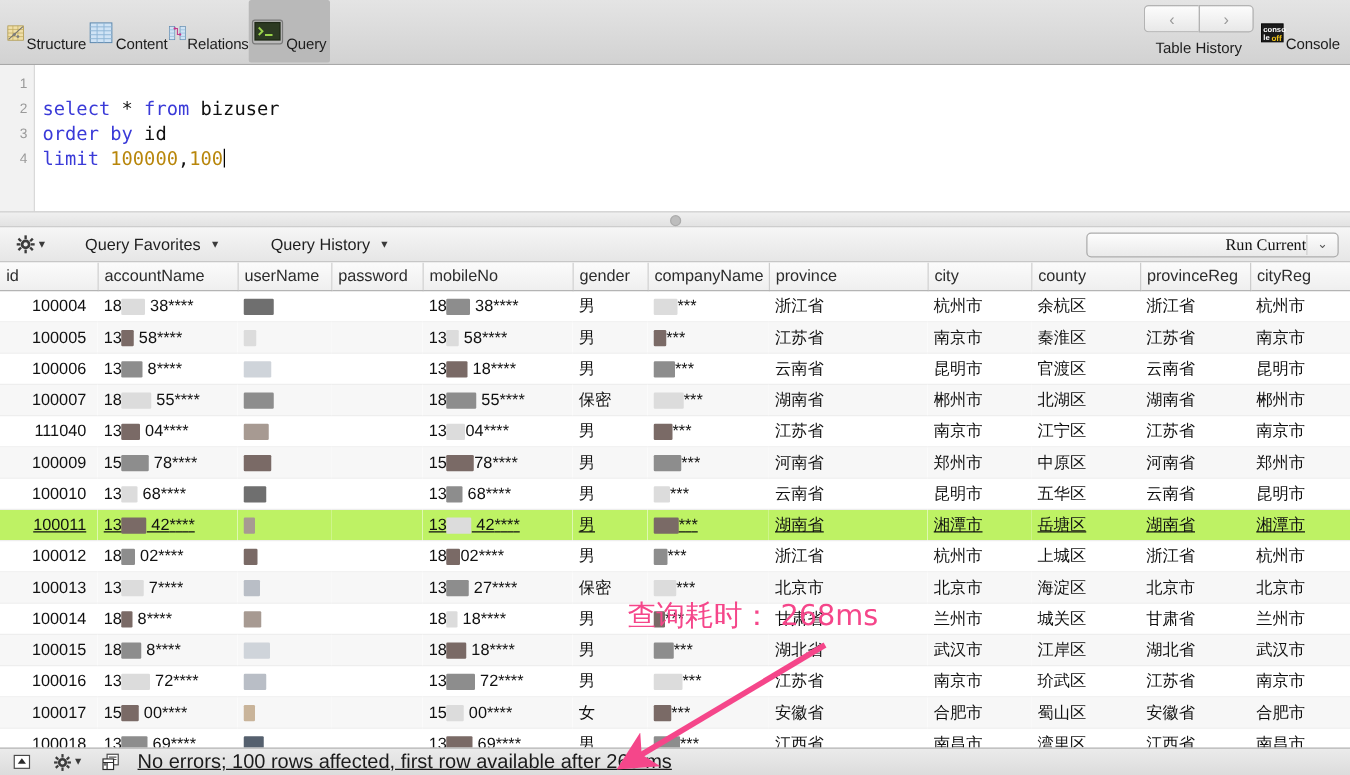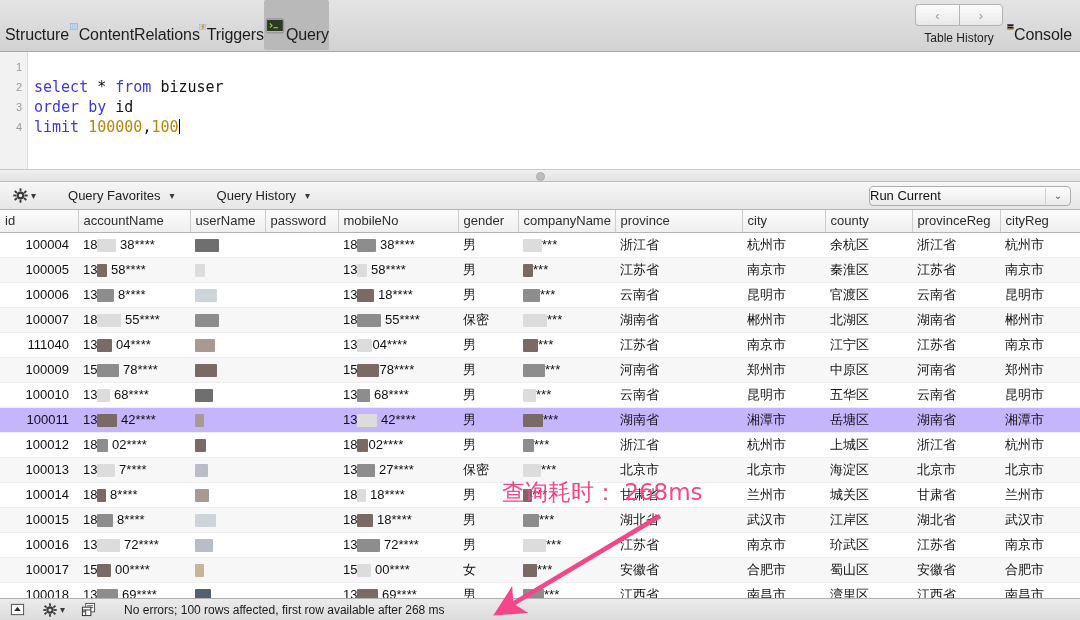--- a/index.html
+++ b/index.html
@@ -21,21 +21,21 @@
   }
   .tb-left { display: flex; align-items: flex-start; padding-left: 4px; }
   .tb-right { display: flex; align-items: flex-start; margin-left: auto; padding-right: 8px; }
   .tb-item {
     width: 65px; height: 50px;
     display: flex; flex-direction: row; align-items: center; justify-content: flex-start;
     padding-top: 3px;
     cursor: default;
   }
   .tb-item.selected { background: #b9b9b9; border-radius: 2px; }
-  .tb-label { font-size: 16px; color: #1d1d1d; margin-top: 16px; white-space: nowrap; letter-spacing: -0.1px; }
+  .tb-label { font-size: 12px; color: #1d1d1d; margin-top: 16px; white-space: nowrap; letter-spacing: -0.1px; }
   .tb-ico { width: 30px; height: 26px; display:block; }
 
   .tb-item.wide { width: 88px; }
   .navgroup { display: flex; align-items: flex-start; flex-direction: column; width: 96px; }
   .navbtns { display: flex; width: 96px; justify-content: center; padding-top: 4px; }
   .navbtn {
     width: 44px; height: 22px;
     background: linear-gradient(to bottom,#fcfcfc,#e8e8e8);
     border: 1px solid #b3b3b3;
     display:flex; align-items:center; justify-content:center;
@@ -85,57 +85,57 @@
   .gear-btn { display:flex; align-items:center; margin-left:13px; cursor:default; }
   .qb-item { display:flex; align-items:center; cursor:default; }
   .qb-label { font-size:13px; color:#1e1e1e; }
   .chev { margin-left:9px; font-size:10px; color:#3a3a3a; }
   .run-wrap { margin-left:auto; margin-right:9px; }
   .run-btn {
     width:202px; height:20px; display:flex; align-items:center;
     background: linear-gradient(to bottom,#fdfdfd,#eaeaea);
     border:1px solid #adadad; border-radius:4px;
   }
-  .run-btn .txt { flex:1; text-align:left; font-size:13px; color:#111; }
+  .run-btn .txt { flex:1; text-align:right; font-size:13px; color:#111;font-family:Liberation Serif, serif; }
   .run-btn .sep { width:1px; height:16px; background:#cfcfcf; }
   .run-btn .dd { width:24px; text-align:center; font-size:10px; color:#555; }
 
   
   .tablewrap { position:absolute; left:0; top:210px; width:1080px; height:388px; overflow:hidden; background:#fff; }
   table.grid { border-collapse: collapse; table-layout: fixed; width:1120px; }
   table.grid th {
     height:22px; font-size:13px; font-weight:normal; color:#2c2c2c;
     text-align:left; padding-left:5px;
     background: linear-gradient(to bottom,#fbfbfb,#efefef);
     border-right:1px solid #cdcdcd; border-bottom:1px solid #b4b4b4;
     white-space:nowrap; overflow:hidden;
   }
   table.grid td {
     height:25px; font-size:13px; color:#111; padding-left:5px;
     border-bottom:1px solid #eeeeee;
     white-space:nowrap; overflow:hidden;
   }
   tr.alt td { background:#f7f7f7; }
-  tr.sel td { background:#c4b5fd; }
+  tr.sel td { background:#bef264;text-decoration:underline; }
   td.idcell { text-align:right; padding-right:9px; padding-left:0; }
   .mask { display:inline-block; vertical-align:-3px; height:13px; border-radius:1px; }
   .mk1{background:#b9bec6;} .mk2{background:#8d8d8d;} .mk3{background:#6f6f6f;}
   .mk4{background:#c9b49a;} .mk5{background:#dcdcdc;} .mk6{background:#a79a92;}
   .mk7{background:#55606e;} .mk8{background:#7a6a66;} .mk9{background:#cfd4da;}
   .stars { letter-spacing:0px; }
 
   
   .statusbar {
     position:absolute; left:0; bottom:0; width:1080px; height:22px;
     background: linear-gradient(to bottom,#ebebeb,#dcdcdc);
     border-top:1px solid #b0b0b0;
     display:flex; align-items:center;
   }
   .sb-ico { margin-left:10px; display:flex; align-items:center; }
-  .sb-text { margin-left:28px; font-size:12px; color:#1b1b1b; }
+  .sb-text { margin-left:14px; font-size:16px; color:#1b1b1b;text-decoration:underline; }
 
   
   .annot {
     position:absolute; left:502px; top:477px;
     font-size:23px; color:#f5468a;
     font-family:"DejaVu Sans", sans-serif;
     white-space:nowrap; pointer-events:none;
   }
   .arrowsvg { position:absolute; left:0; top:0; width:1080px; height:620px; pointer-events:none; }
 </style>
@@ -171,29 +171,20 @@
           <rect x="3" y="2" width="8" height="20" fill="#cfe3f5" stroke="#5b87ad"></rect>
           <rect x="19" y="2" width="8" height="20" fill="#cfe3f5" stroke="#5b87ad"></rect>
           <path d="M3 7h8M3 12h8M3 17h8M19 7h8M19 12h8M19 17h8" stroke="#8fb6d6"></path>
           <path d="M11 5 L15 5 L15 14 L19 14" stroke="#c0398a" stroke-width="1.6" fill="none"></path>
           <circle cx="11" cy="5" r="1.8" fill="#c0398a"></circle>
             <circle cx="19" cy="14" r="1.8" fill="#c0398a"></circle>
         </svg>
         <span class="tb-label">Relations</span>
       </div>
 
-      <div class="tb-item">
-        <svg class="tb-ico" viewBox="0 0 30 26">
-          <rect x="3" y="2" width="9" height="20" fill="#cfe3f5" stroke="#5b87ad"></rect>
-          <rect x="18" y="2" width="9" height="20" fill="#cfe3f5" stroke="#5b87ad"></rect>
-          <path d="M3 7h9M3 12h9M3 17h9M18 7h9M18 12h9M18 17h9" stroke="#8fb6d6"></path>
-          <path d="M17 1 L10 13 L15 13 L11 24 L21 10 L16 10 Z" fill="#f79a1e" stroke="#d97d06"></path>
-        </svg>
-        <span class="tb-label">Triggers</span>
-      </div>
 
 
       <div class="tb-item selected">
         <svg class="tb-ico" viewBox="0 0 30 26">
           <rect x="3" y="2" width="24" height="19" rx="2" fill="#b9b9b9" stroke="#7a7a7a"></rect>
           <rect x="5" y="4" width="20" height="14" fill="#2c3a22" stroke="#1d2716"></rect>
           <path d="M8 8 L11 11 L8 14" stroke="#9ad34a" stroke-width="1.5" fill="none"></path>
           <path d="M13 14 h6" stroke="#9ad34a" stroke-width="1.5"></path>
         </svg>
         <span class="tb-label">Query</span>

